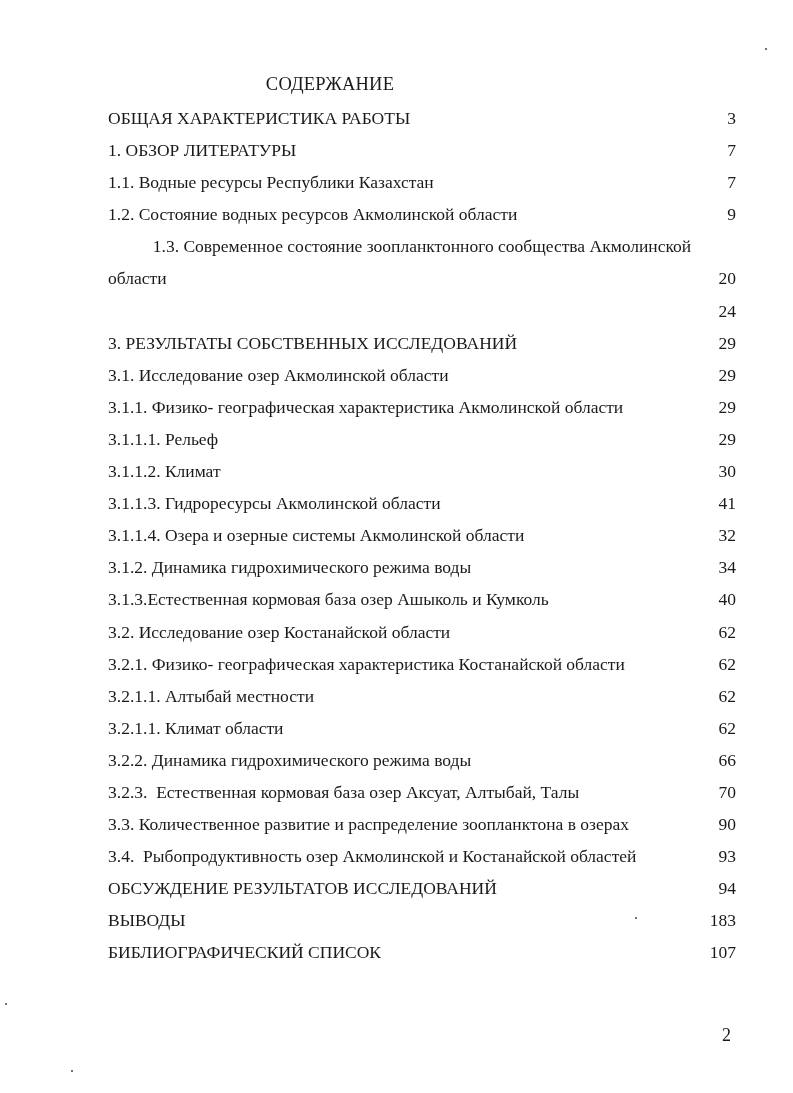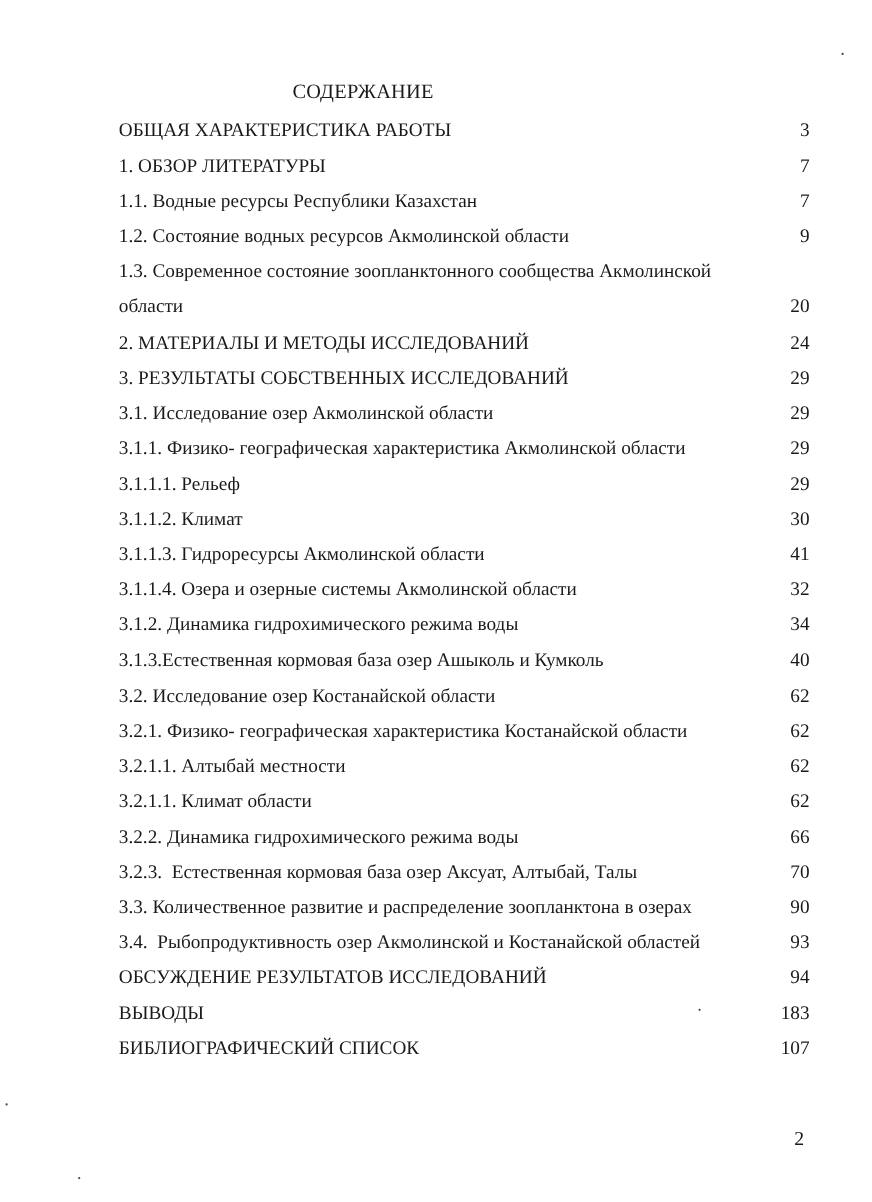--- a/index.html
+++ b/index.html
@@ -30,20 +30,21 @@
       left: 108px;
       width: 628px;
     }
     .toc-row {
       display: flex;
       align-items: baseline;
       height: 32.1px;
       line-height: 32px;
       font-size: 17.5px;
       white-space: nowrap;
+      justify-content: center;
     }
     .toc-row .label {
       flex: 0 0 auto;
     }
     .toc-row .dots {
       flex: 1 1 auto;
       overflow: hidden;
       margin: 0 1px 0 2px;
       position: relative;
     }
@@ -101,21 +102,20 @@
     </div>
   <div class="toc-row wrap-first">
       <span class="label">1.3. Современное состояние зоопланктонного сообщества Акмолинской</span>
     </div>
   <div class="toc-row">
       <span class="label">области</span>
       <span class="dots"></span>
       <span class="page">20</span>
     </div>
   <div class="toc-row">
-      <span class="label">2. МАТЕРИАЛЫ И МЕТОДЫ ИССЛЕДОВАНИЙ</span>
       <span class="dots"></span>
       <span class="page">24</span>
     </div>
   <div class="toc-row">
       <span class="label">3. РЕЗУЛЬТАТЫ СОБСТВЕННЫХ ИССЛЕДОВАНИЙ</span>
       <span class="dots"></span>
       <span class="page">29</span>
     </div>
   <div class="toc-row">
       <span class="label">3.1. Исследование озер Акмолинской области</span>

